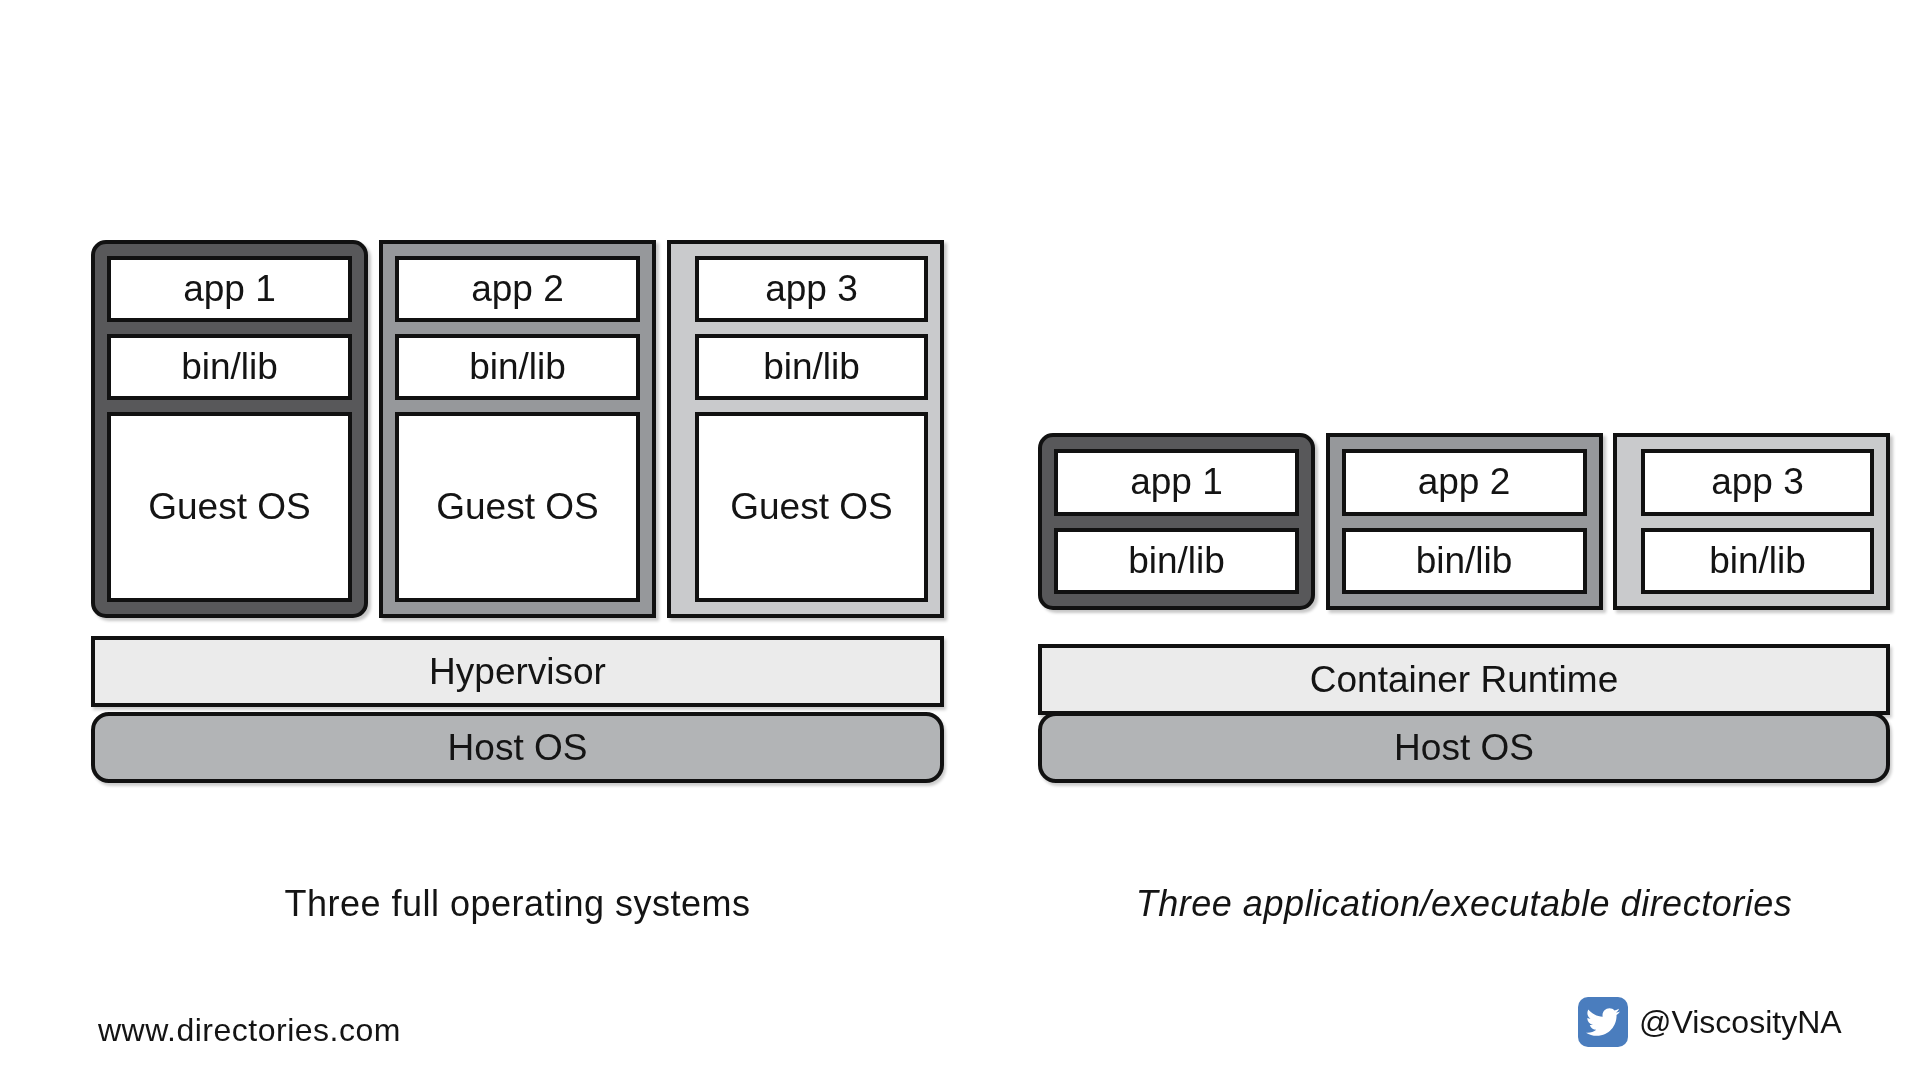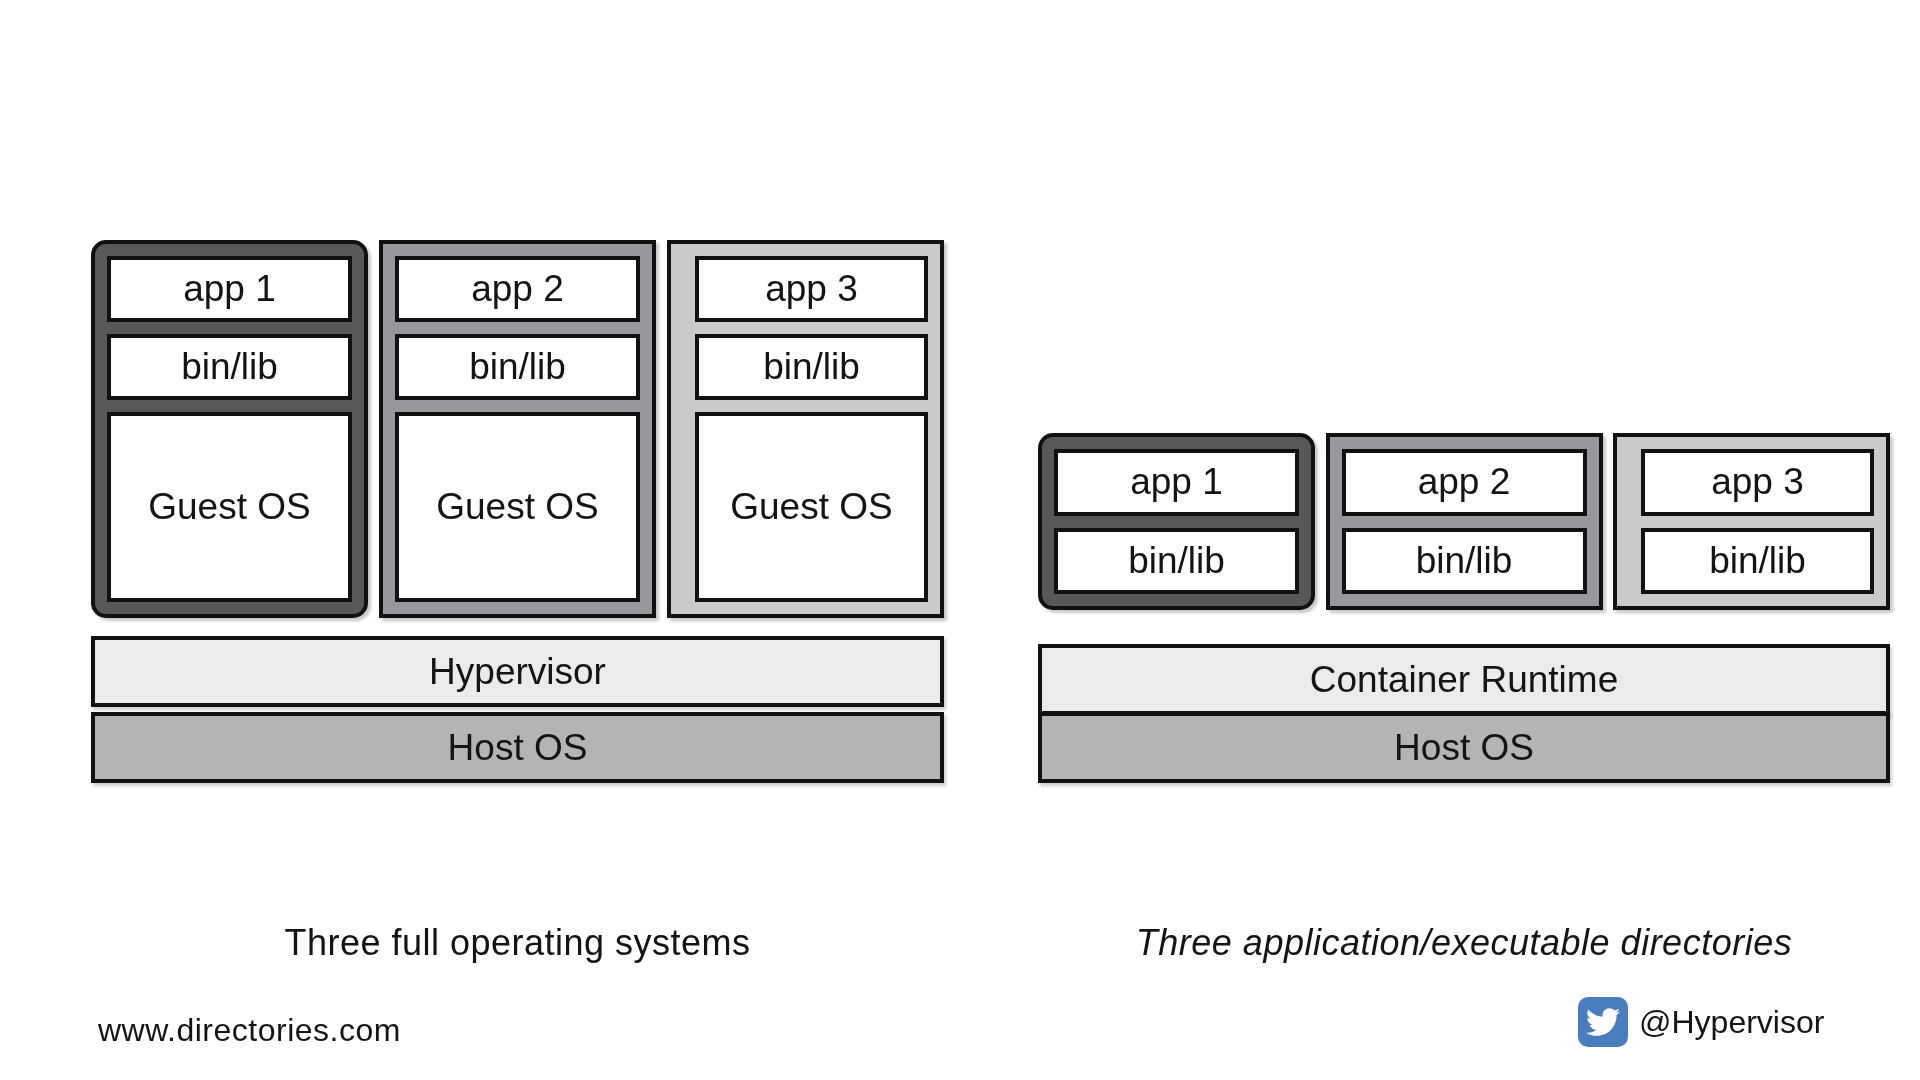--- a/index.html
+++ b/index.html
@@ -61,30 +61,30 @@
     position: absolute;
     box-sizing: border-box;
     border: 4px solid var(--border, #111111);
     display: flex;
     align-items: center;
     justify-content: center;
     font-size: 37px;
     box-shadow: 2px 3px 3px rgba(0,0,0,0.20);
   }
   .bar.light  { background: var(--bar_light,  #ebebeb); }
-  .bar.medium { background: var(--bar_medium, #b2b4b6); }
+  .bar.medium { background: var(--bar_medium, #b2b4b6); border-radius: 18px; }
   #hypervisor-bar { left: 91px;   top: 636px; width: 853px; height: 71px; }
   #vm-hostos-bar  { left: 91px;   top: 712px; width: 853px; height: 71px; }
   #ct-runtime-bar { left: 1038px; top: 644px; width: 852px; height: 71px; }
   #ct-hostos-bar  { left: 1038px; top: 712px; width: 852px; height: 71px; }
 
   
   .caption {
     position: absolute;
-    top: 922px;
+    top: 883px;
     text-align: center;
     font-size: 36px;
     letter-spacing: 0.5px;
     color: var(--text, #141414);
   }
   #vm-caption { left: 91px;   width: 853px; }
   #ct-caption { left: 1038px; width: 852px; font-style: italic; }
 
   
   .site-url {
@@ -162,16 +162,16 @@
   <div class="caption" id="ct-caption">Three application/executable directories</div>
 
   <div class="site-url">www.directories.com</div>
 
   <div class="twitter-group">
     <span class="twitter-icon">
       <svg viewBox="0 0 24 24" aria-hidden="true">
         <path fill="#ffffff" d="M23.954 4.569c-.885.389-1.83.654-2.825.775 1.014-.611 1.794-1.574 2.163-2.723-.951.555-2.005.959-3.127 1.184-.896-.959-2.173-1.559-3.591-1.559-2.717 0-4.92 2.203-4.92 4.917 0 .39.045.765.127 1.124C7.691 8.094 4.066 6.13 1.64 3.161c-.427.722-.666 1.561-.666 2.475 0 1.71.87 3.213 2.188 4.096-.807-.026-1.566-.248-2.228-.616v.061c0 2.385 1.693 4.374 3.946 4.827-.413.111-.849.171-1.296.171-.314 0-.615-.03-.916-.086.631 1.953 2.445 3.377 4.604 3.417-1.68 1.319-3.809 2.105-6.102 2.105-.39 0-.779-.023-1.17-.067 2.189 1.394 4.768 2.209 7.557 2.209 9.054 0 13.999-7.496 13.999-13.986 0-.209 0-.42-.015-.63.961-.689 1.8-1.56 2.46-2.548z"></path>
       </svg>
     </span>
-    <span>@Hypervisor</span>
+    <span>@ViscosityNA</span>
   </div>
 
 </div>
 
 </body></html>

